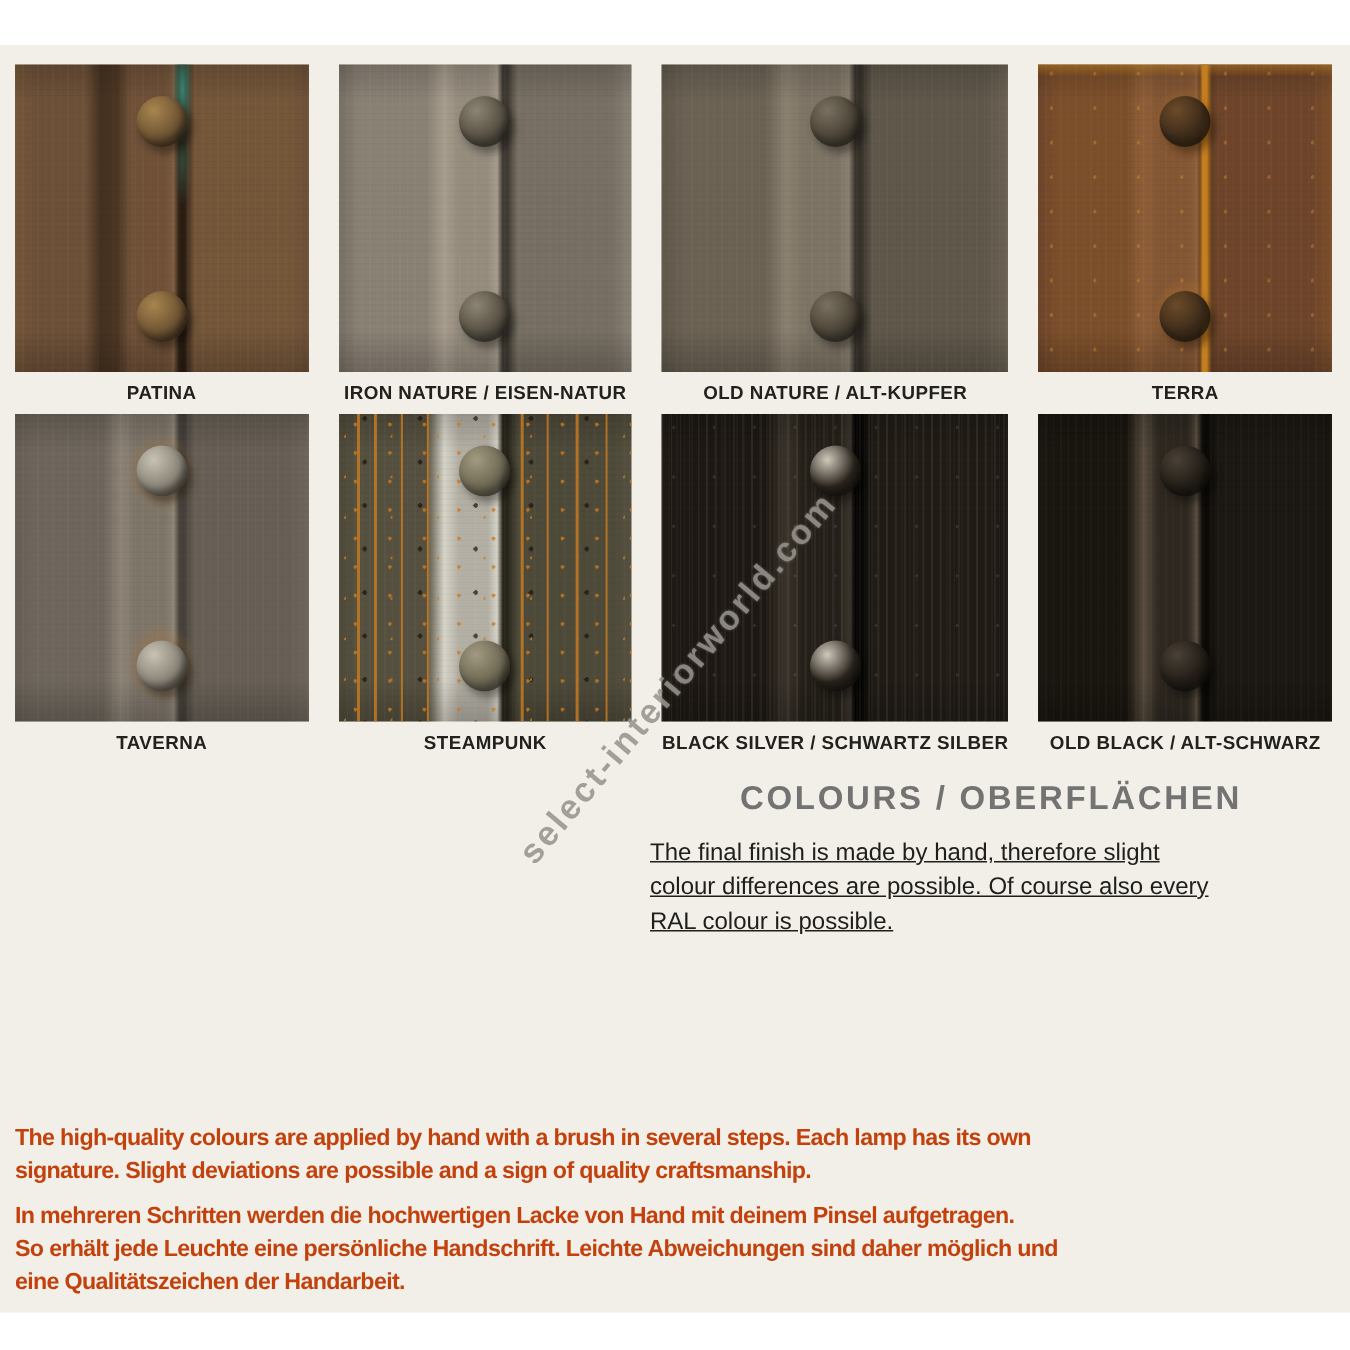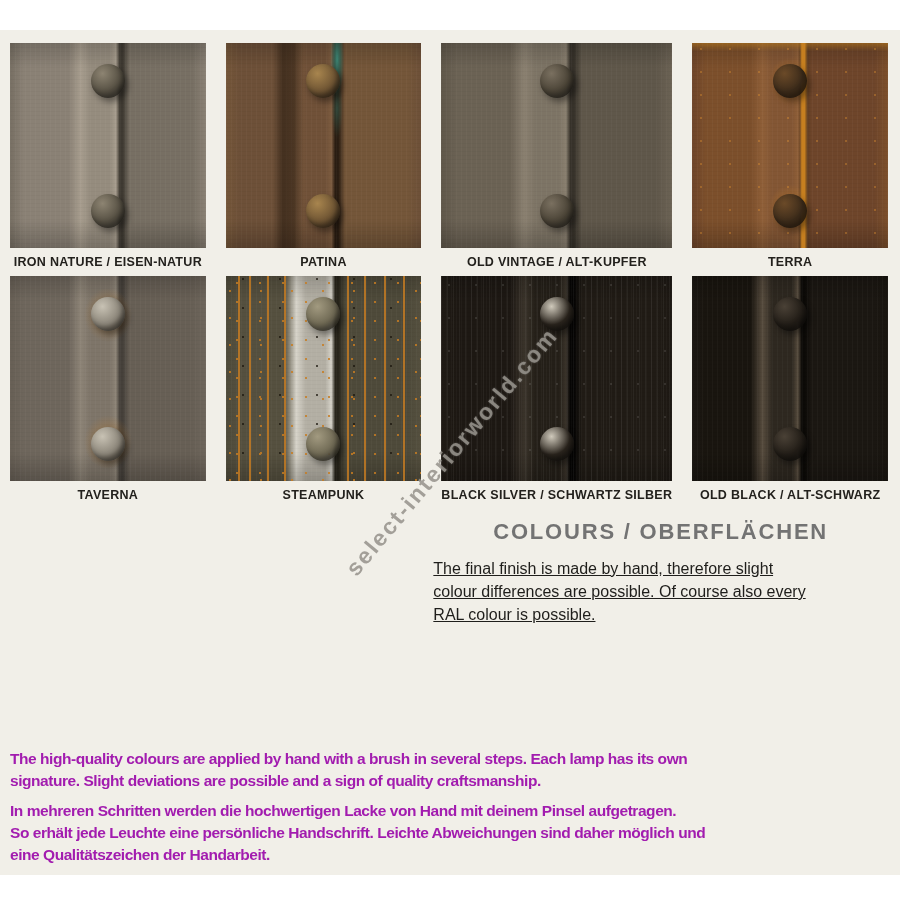--- a/index.html
+++ b/index.html
@@ -98,63 +98,63 @@
     color:#737373; margin:0 0 12px 0;
   }
   .info p{
     margin:0 0 13px 0; font-size:16px; line-height:23px; color:#1f1e1b; white-space:pre-line;text-decoration:underline;
   }
 
   
   .footer{position:absolute; left:10px; right:14px; top:748px; z-index:1;}
   .footer p{
     margin:0 0 8px 0; font-size:15.5px; font-weight:700; letter-spacing:-.45px;
-    line-height:22px; color:#a21caf; white-space:pre-line;
+    line-height:22px; color:#c2410c; white-space:pre-line;
   }
 
   
   .watermark{
     position:absolute; left:452px; top:452px; z-index:9; pointer-events:none;
     transform:translate(-50%,-50%) rotate(-50deg); transform-origin:center;
     font-size:23px; font-weight:700; letter-spacing:2px;
     color:rgba(148,145,138,.85); text-shadow:0 0 2px rgba(255,255,255,.25);
     white-space:nowrap;
   }
 </style>
 </head>
 <body>
 
 <div class="canvas">
   <div class="cream"></div>
 
   <div class="grid">
 
     <figure class="cell">
-      <div class="swatch" style="--panel: #8a8175; --panel2: #776f63; --strip: #958c7e; --stripHi: #a79d8e; --seam: #3f3a32; --rivet: #565043; --rivetHi: #8d8472;">
-        <div class="rivet r1"></div>
-        <div class="rivet r2"></div>
-      </div>
-      <figcaption class="swatch-label">IRON NATURE / EISEN-NATUR</figcaption>
-    </figure>
-
-    <figure class="cell">
       <div class="swatch" style="--panel: #6d5038; --panel2: #745639; --strip: #705138; --stripHi: #7d5c40; --seam: #2a1d12; --rivet: #6e5433; --rivetHi: #a8854e; --accent: #3e9482;">
         <div class="fx fx-patina"></div>
         <div class="rivet r1"></div>
         <div class="rivet r2"></div>
       </div>
       <figcaption class="swatch-label">PATINA</figcaption>
     </figure>
 
     <figure class="cell">
+      <div class="swatch" style="--panel: #8a8175; --panel2: #776f63; --strip: #958c7e; --stripHi: #a79d8e; --seam: #3f3a32; --rivet: #565043; --rivetHi: #8d8472;">
+        <div class="rivet r1"></div>
+        <div class="rivet r2"></div>
+      </div>
+      <figcaption class="swatch-label">IRON NATURE / EISEN-NATUR</figcaption>
+    </figure>
+
+    <figure class="cell">
       <div class="swatch" style="--panel: #6b6254; --strip: #7d7465; --panel2: #5f574a; --stripHi: #8a8070; --seam: #37322a; --rivet: #4a4336; --rivetHi: #7a7060;">
         <div class="rivet r1"></div>
         <div class="rivet r2"></div>
       </div>
-      <figcaption class="swatch-label">OLD VINTAGE / ALT-KUPFER</figcaption>
+      <figcaption class="swatch-label">OLD NATURE / ALT-KUPFER</figcaption>
     </figure>
 
     <figure class="cell">
       <div class="swatch" style="--panel: #7c4f2b; --panel2: #6e452a; --strip: #835634; --stripHi: #8f5f38; --seam: #5a3a1e; --rivet: #3c2b1a; --rivetHi: #6b4a28; --accent: #d28720;">
         <div class="fx fx-terra"></div>
         <div class="rivet r1"></div>
         <div class="rivet r2"></div>
       </div>
       <figcaption class="swatch-label">TERRA</figcaption>
     </figure>

